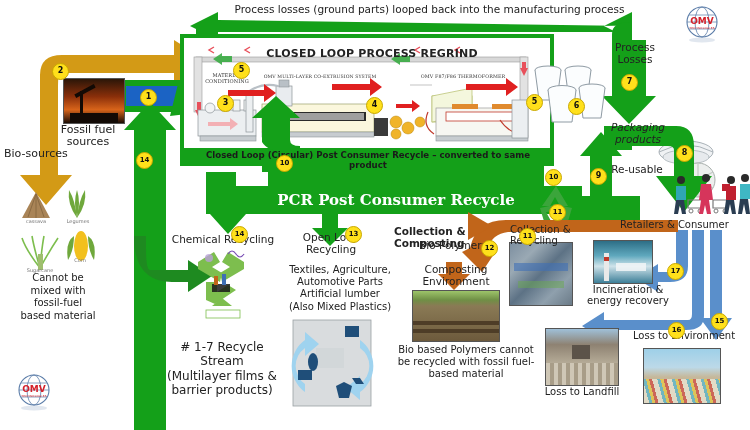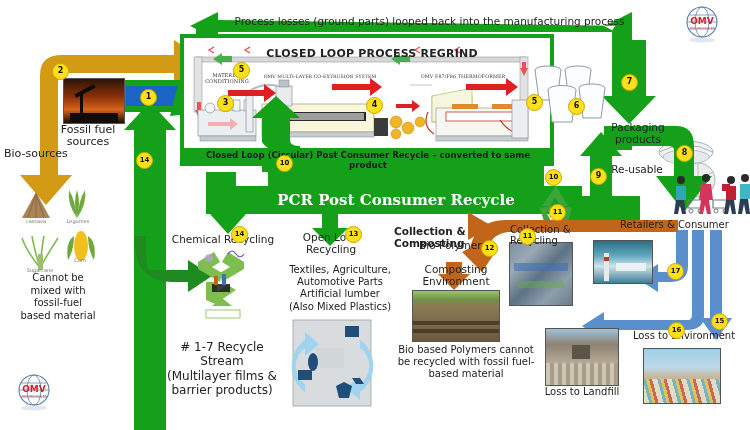--- a/index.html
+++ b/index.html
@@ -354,21 +354,21 @@
     </svg>
   </div>
   <div class="photo" style="left:64px;top:228px;width:34px;height:38px;border:none;background:none;">
     <svg viewBox="0 0 34 38" style="width:100%;height:100%">
       <ellipse cx="17" cy="18" rx="7" ry="15" fill="#F2C01E"></ellipse>
       <path d="M10,8 q-9,6 -6,24 q6,-10 6,-24" fill="#6FA83C"></path>
       <path d="M24,8 q9,6 6,24 q-6,-10 -6,-24" fill="#6FA83C"></path>
     </svg>
   </div>
 
-  <div class="lbl" style="left:232px;top:16px;width:395px;font-size:10.5px;text-align:center;">Process losses (ground parts) looped back into the manufacturing process</div>
+  <div class="lbl" style="left:232px;top:4px;width:395px;font-size:10.5px;text-align:center;">Process losses (ground parts) looped back into the manufacturing process</div>
 
   <div class="lbl" style="left:262px;top:48px;width:220px;font-size:11px;font-weight:bold;
               font-family:'DejaVu Sans',sans-serif;letter-spacing:.2px;">CLOSED LOOP PROCESS REGRIND</div>
 
   <div class="lbl" style="left:190px;top:151px;width:356px;font-size:8.6px;font-weight:bold;color:#1a1a1a;">Closed Loop (Circular) Post Consumer Recycle – converted to same product</div>
 
   <div class="mach-lbl" style="left:196px;top:72px;width:62px;white-space:pre-line;font-size:5px;">MATERIAL
 CONDITIONING</div>
   <div class="mach-lbl" style="left:256px;top:74px;width:128px;font-size:4.6px;">OMV MULTI-LAYER CO-EXTRUSION SYSTEM</div>
   <div class="mach-lbl" style="left:398px;top:74px;width:130px;font-size:4.8px;">OMV F87/F86 THERMOFORMER</div>
@@ -381,22 +381,24 @@
   <div class="lbl" style="left:16px;top:219px;width:40px;font-size:5px;color:#777;">cassava</div>
   <div class="lbl" style="left:60px;top:219px;width:36px;font-size:5px;color:#777;">Legumes</div>
   <div class="lbl" style="left:14px;top:268px;width:52px;font-size:5px;color:#777;">Sugarcane</div>
   <div class="lbl" style="left:64px;top:258px;width:32px;font-size:5px;color:#777;">Corn</div>
 
   <div class="lbl" style="left:6px;top:272px;width:104px;font-size:10px;line-height:1.25;">Cannot be
 mixed with
 fossil-fuel
 based material</div>
 
-
-  <div class="lbl" style="left:600px;top:122px;width:76px;font-size:10.5px;">Packaging
+  <div class="lbl" style="left:604px;top:42px;width:62px;font-size:10.5px;">Process
+Losses</div>
+
+  <div class="lbl" style="left:600px;top:122px;width:76px;font-size:10.5px;font-style:italic;">Packaging
 products</div>
 
   <div class="lbl" style="left:606px;top:164px;width:62px;font-size:10.5px;">Re-usable</div>
 
   <div class="lbl" style="left:620px;top:219px;width:130px;font-size:10px;text-align:left;">Retailers &amp; Consumer</div>
 
   <div class="banner" style="left:236px;top:191px;width:320px;font-size:15px;text-align:center;background:none;">PCR Post Consumer Recycle</div>
 
   <div class="lbl" style="left:168px;top:234px;width:110px;font-size:10.5px;">Chemical  Recycling</div>
   <div class="lbl" style="left:156px;top:340px;width:132px;font-size:12px;line-height:1.2;"># 1-7 Recycle
@@ -419,20 +421,22 @@
   <div class="lbl" style="left:414px;top:264px;width:84px;font-size:10.5px;">Composting
 Environment</div>
 
   <div class="lbl" style="left:396px;top:344px;width:140px;font-size:10px;line-height:1.22;">Bio based Polymers cannot
 be recycled with fossil fuel-
 based material</div>
 
   <div class="lbl" style="left:510px;top:224px;width:84px;font-size:10px;text-align:left;">Collection &amp;
 Recycling</div>
 
+  <div class="lbl" style="left:580px;top:284px;width:96px;font-size:10px;">Incineration &amp;
+energy recovery</div>
 
   <div class="lbl" style="left:540px;top:386px;width:84px;font-size:10px;">Loss to Landfill</div>
 
   <div class="lbl" style="left:628px;top:330px;width:112px;font-size:10px;">Loss to Environment</div>
 
   <div class="logo" style="left:676px;top:4px;width:52px;height:40px;">
     <svg viewBox="0 0 52 40" style="width:100%;height:100%">
       <circle cx="26" cy="18" r="15" fill="none" stroke="#5A7CA8" stroke-width="1.1"></circle>
       <ellipse cx="26" cy="18" rx="7" ry="15" fill="none" stroke="#5A7CA8" stroke-width=".8"></ellipse>
       <path d="M11,18 h30 M13,11 h26 M13,25 h26" stroke="#5A7CA8" stroke-width=".7" fill="none"></path>

